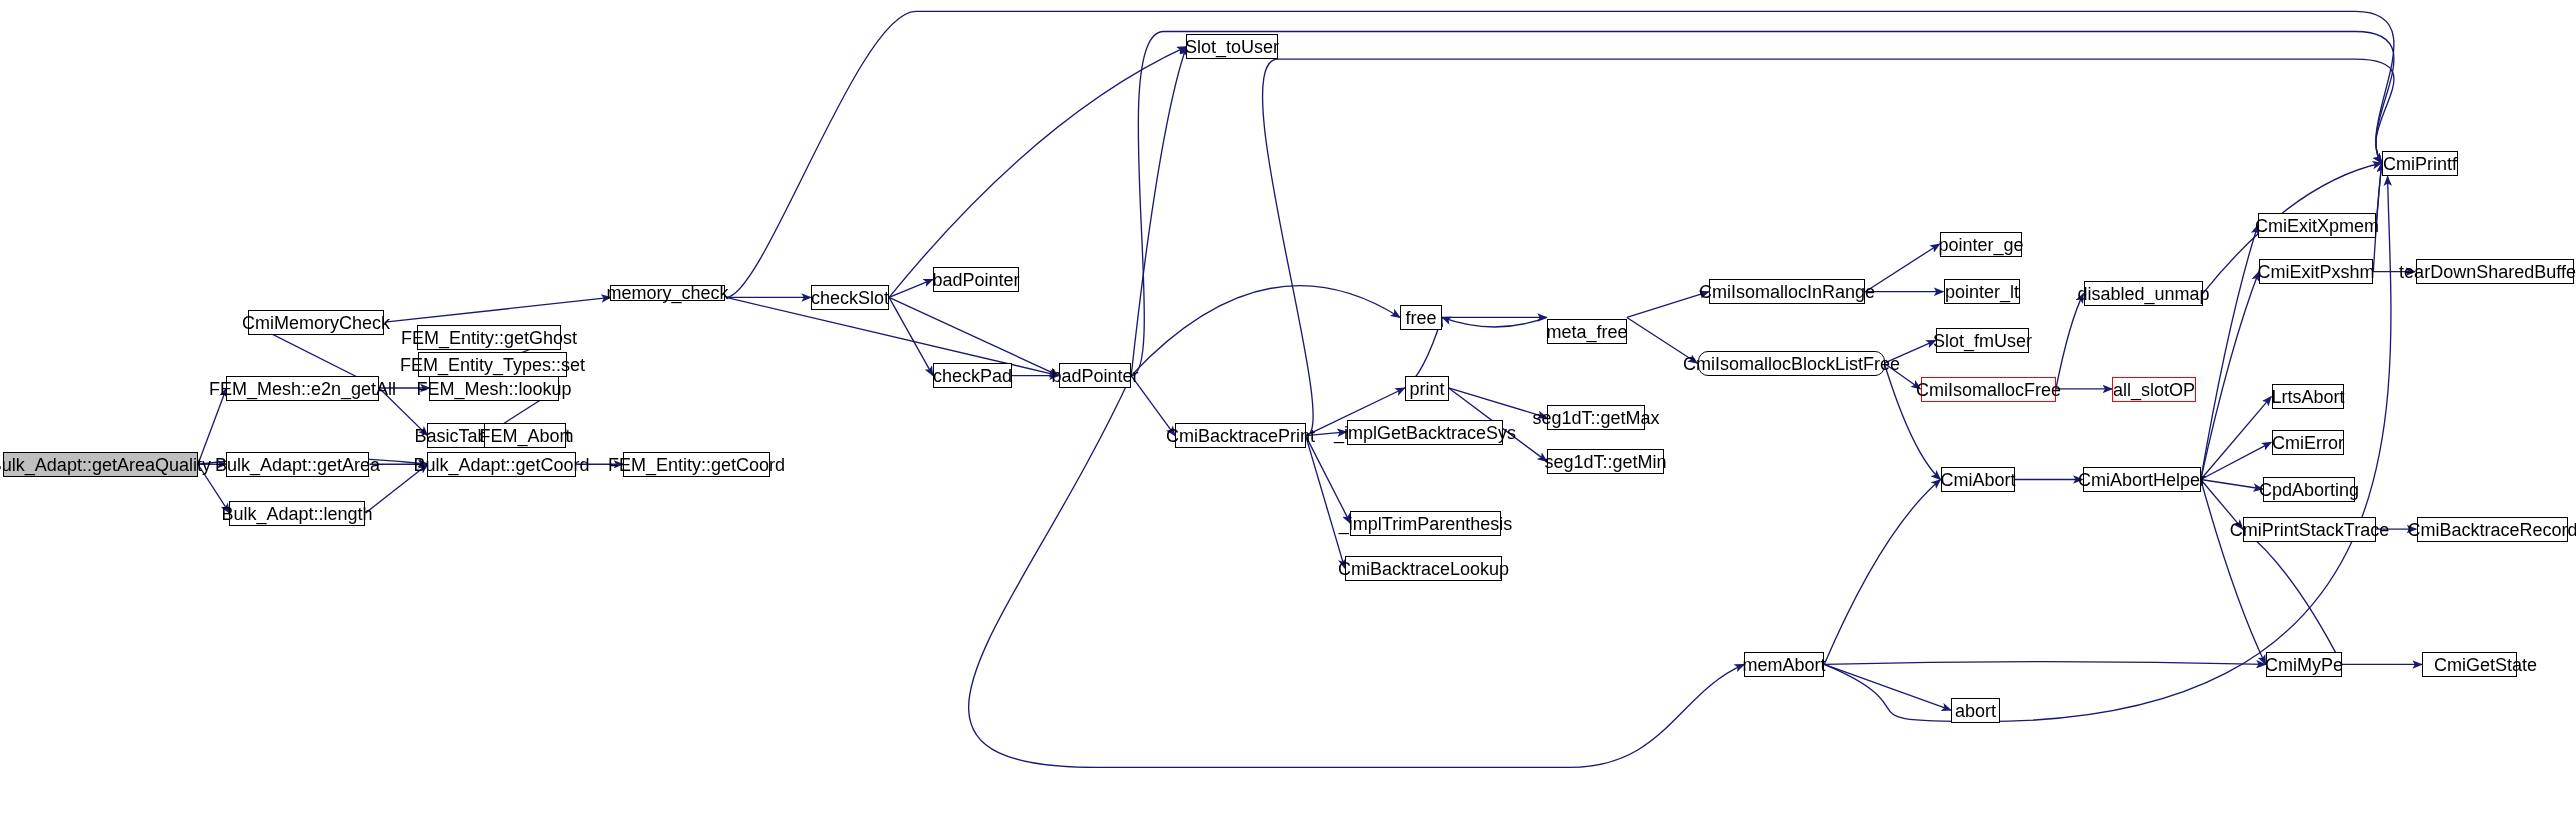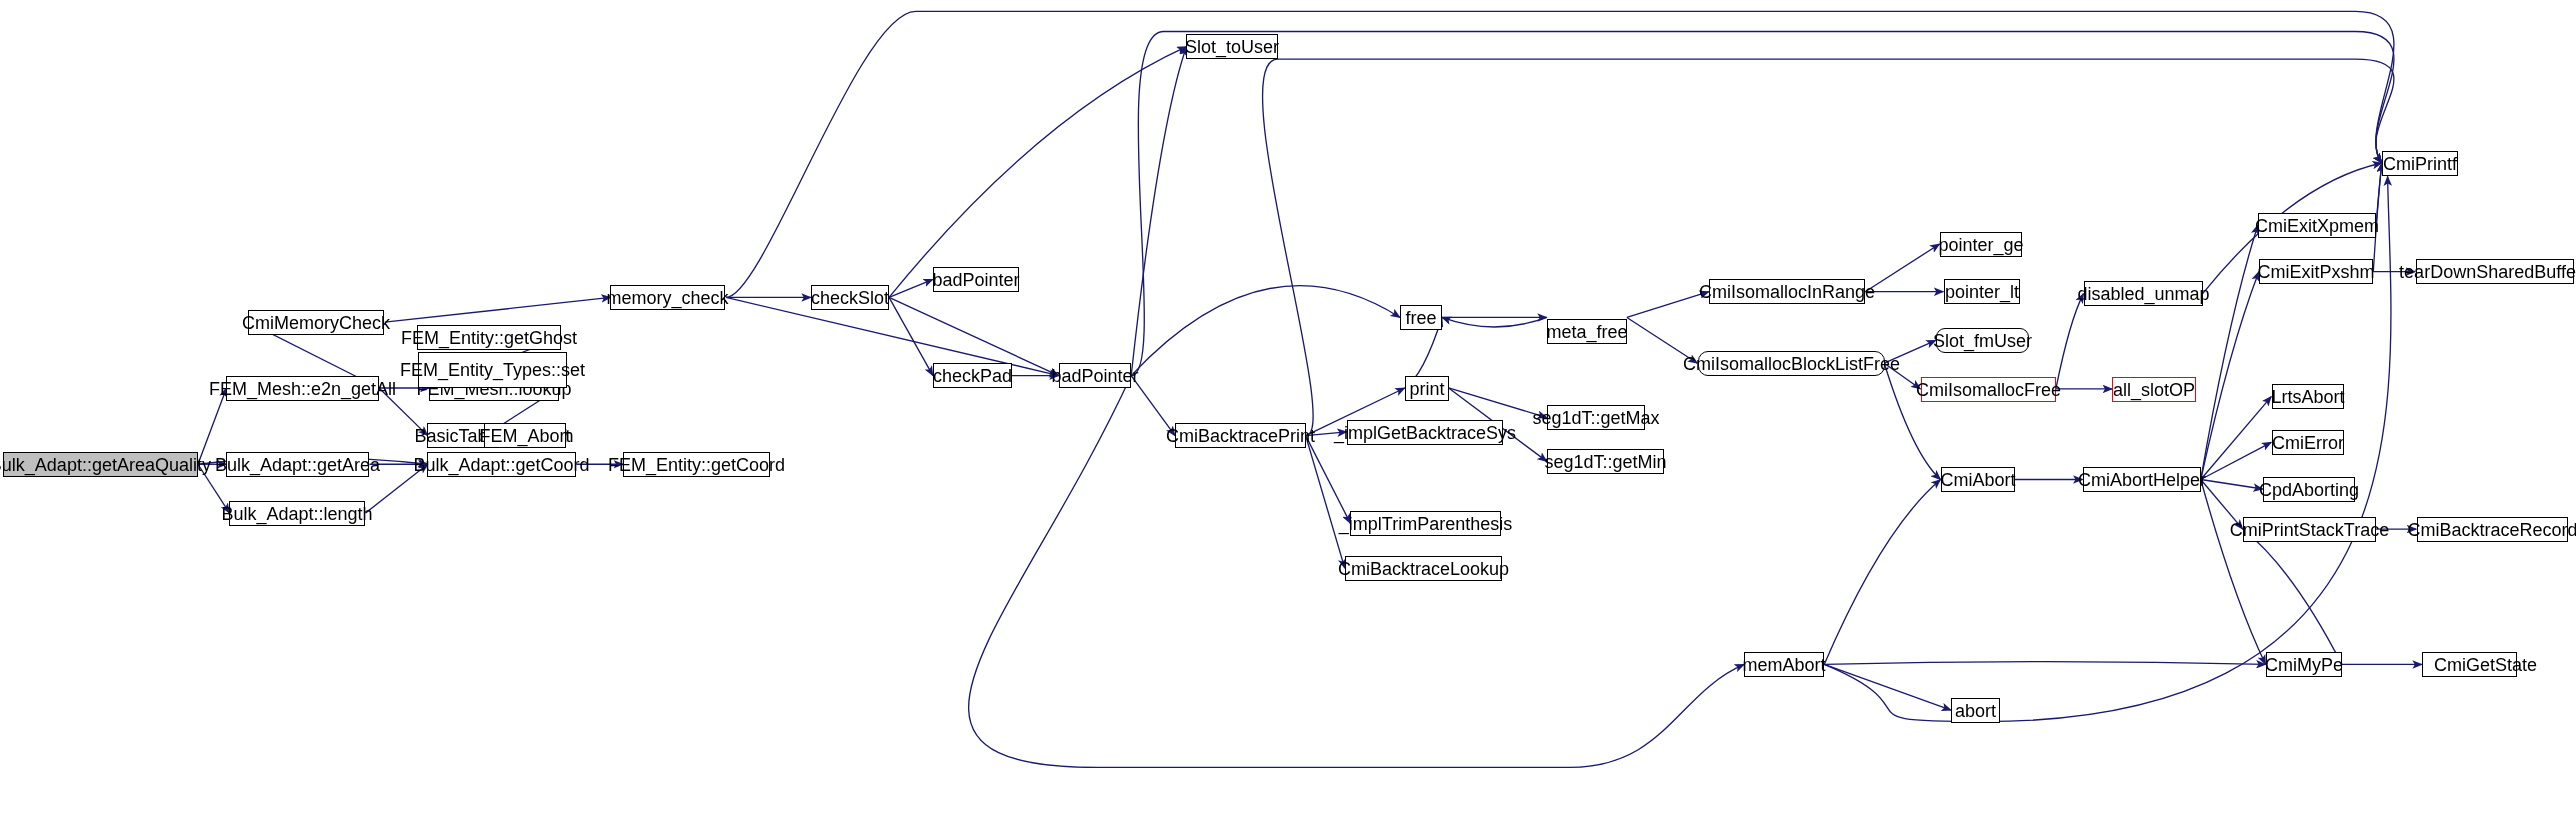--- a/index.html
+++ b/index.html
@@ -102,39 +102,39 @@
       </div>
       <div class="node" style="left: 429px; top: 376px; width: 130px; height: 25px;">
         <span>FEM_Mesh::lookup</span>
       </div>
       <div class="node" style="left: 427px; top: 423px; width: 134px; height: 25px;">
         <span>BasicTable2d::width</span>
       </div>
       <div class="node" style="left: 417px; top: 325px; width: 144px; height: 25px;">
         <span>FEM_Entity::getGhost</span>
       </div>
-      <div class="node" style="left: 418px; top: 352px; width: 149px; height: 36px; justify-content: center;">
+      <div class="node" style="left: 418px; top: 352px; width: 149px; height: 25px; justify-content: center;">
         <span>FEM_Entity_Types::set</span>
       </div>
       <div class="node" style="left: 484px; top: 423px; width: 82px; height: 25px;">
         <span>FEM_Abort</span>
       </div>
       <div class="node" style="left: 226px; top: 452px; width: 143px; height: 25px;">
         <span>Bulk_Adapt::getArea</span>
       </div>
       <div class="node" style="left: 229px; top: 501px; width: 136px; height: 25px;">
         <span>Bulk_Adapt::length</span>
       </div>
       <div class="node" style="left: 427px; top: 452px; width: 149px; height: 25px;">
         <span>Bulk_Adapt::getCoord</span>
       </div>
       <div class="node" style="left: 623px; top: 452px; width: 147px; height: 25px;">
         <span>FEM_Entity::getCoord</span>
       </div>
-      <div class="node" style="left: 610px; top: 285px; width: 115px; height: 25px;">
+      <div class="node" style="left: 610px; top: 285px; width: 115px; height: 16px;">
         <span>memory_check</span>
       </div>
       <div class="node" style="left: 811px; top: 285px; width: 78px; height: 25px;">
         <span>checkSlot</span>
       </div>
       <div class="node" style="left: 933px; top: 267px; width: 86px; height: 25px;">
         <span>badPointer</span>
       </div>
       <div class="node" style="left: 933px; top: 363px; width: 79px; height: 25px;">
         <span>checkPad</span>
@@ -177,21 +177,21 @@
       </div>
       <div class="node" style="left: 1698px; top: 351px; width: 187px; height: 25px; border-radius: 10px;">
         <span>CmiIsomallocBlockListFree</span>
       </div>
       <div class="node" style="left: 1940px; top: 232px; width: 82px; height: 25px;">
         <span>pointer_ge</span>
       </div>
       <div class="node" style="left: 1944px; top: 279px; width: 76px; height: 25px;">
         <span>pointer_lt</span>
       </div>
-      <div class="node" style="left: 1936px; top: 328px; width: 93px; height: 25px; border-radius: 9px;">
+      <div class="node" style="left: 1936px; top: 328px; width: 93px; height: 25px;">
         <span>Slot_fmUser</span>
       </div>
       <div class="node redish" style="left: 1921px; top: 377px; width: 135px; height: 25px;">
         <span>CmiIsomallocFree</span>
       </div>
       <div class="node redish" style="left: 2112px; top: 377px; width: 84px; height: 25px;">
         <span>all_slotOP</span>
       </div>
       <div class="node" style="left: 2084px; top: 281px; width: 119px; height: 25px;">
         <span>disabled_unmap</span>

